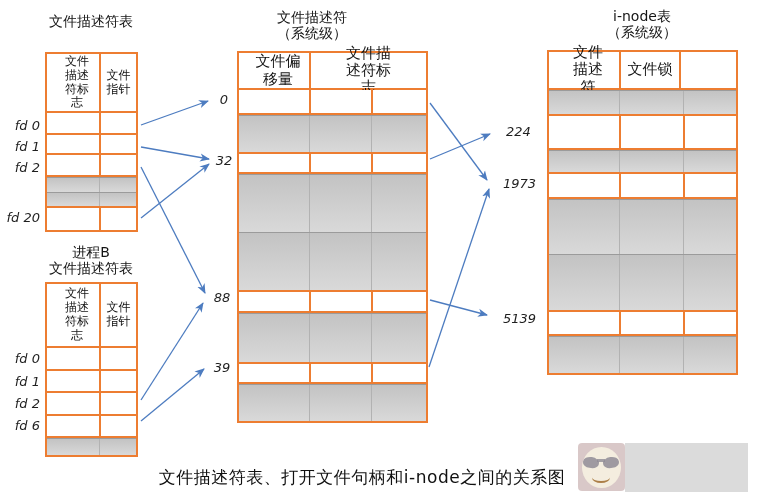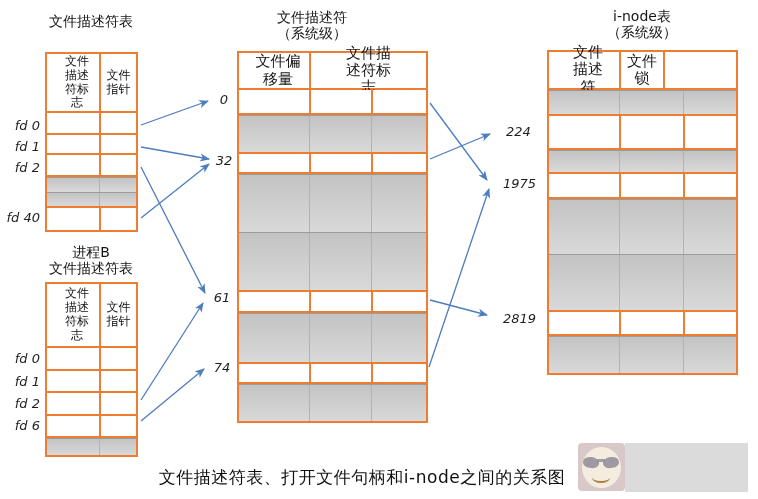--- a/index.html
+++ b/index.html
@@ -93,21 +93,21 @@
     </div>
     <div class="row white" style="height:24px">
       <div class="c" style="width:44px"></div>
         <div class="c" style="flex:1"></div>
     </div>
   </div>
 
   <div class="lbl r" style="left:4px;top:118px">fd 0</div>
   <div class="lbl r" style="left:4px;top:139px">fd 1</div>
   <div class="lbl r" style="left:4px;top:160px">fd 2</div>
-  <div class="lbl r" style="left:4px;top:210px">fd 40</div>
+  <div class="lbl r" style="left:4px;top:210px">fd 20</div>
 
   <div class="tbl" style="left:45px;top:282px;width:93px;height:175px">
     <div class="row white hdr" style="height:64px">
       <div class="c" style="width:44px">
           <span class="w28">文件描述符标志</span>
         </div>
       <div class="c" style="flex:1">
           <span class="w28">文件指针</span>
         </div>
     </div>
@@ -189,29 +189,29 @@
     </div>
     <div class="row gray" style="height:37px">
       <div class="c" style="width:62px"></div>
         <div class="c" style="width:62px"></div>
         <div class="c" style="flex:1"></div>
     </div>
   </div>
 
   <div class="lbl c" style="left:211px;top:93px">0</div>
   <div class="lbl c" style="left:211px;top:154px">32</div>
-  <div class="lbl c" style="left:209px;top:291px">61</div>
-  <div class="lbl c" style="left:209px;top:361px">74</div>
+  <div class="lbl c" style="left:209px;top:291px">88</div>
+  <div class="lbl c" style="left:209px;top:361px">39</div>
 
   <div class="tbl" style="left:547px;top:50px;width:191px;height:325px">
     <div class="row white hdr3" style="height:38px">
       <div class="c" style="width:62px">
           <span class="w32">文件描述符</span>
         </div>
-      <div class="c" style="width:44px">
+      <div class="c" style="width:60px">
           <span>文件锁</span>
         </div>
       <div class="c" style="flex:1">
           <span></span>
         </div>
     </div>
     <div class="row gray" style="height:24px">
       <div class="c" style="width:62px"></div>
         <div class="c" style="width:64px"></div>
         <div class="c" style="flex:1"></div>
@@ -247,22 +247,22 @@
         <div class="c" style="flex:1"></div>
     </div>
     <div class="row gray" style="height:37px">
       <div class="c" style="width:62px"></div>
         <div class="c" style="width:64px"></div>
         <div class="c" style="flex:1"></div>
     </div>
   </div>
 
   <div class="lbl" style="left:506px;top:124px">224</div>
-  <div class="lbl" style="left:503px;top:176px">1975</div>
-  <div class="lbl" style="left:503px;top:311px">2819</div>
+  <div class="lbl" style="left:503px;top:176px">1973</div>
+  <div class="lbl" style="left:503px;top:311px">5139</div>
 
   <svg class="arrows" width="758" height="499" viewBox="0 0 758 499">
     <defs>
       <marker id="ah" markerUnits="userSpaceOnUse" markerWidth="11" markerHeight="10" refX="9" refY="4.5" orient="auto">
         <path d="M0,0.4 L10,4.5 L0,8.6 L2.8,4.5 Z" fill="#4d7cc0"></path>
       </marker>
     </defs>
     <g stroke="#4d7cc0" stroke-width="1.3" fill="none">
       <line x1="141" y1="125" x2="208" y2="101" marker-end="url(#ah)"></line>
       <line x1="141" y1="147" x2="209" y2="159" marker-end="url(#ah)"></line>

